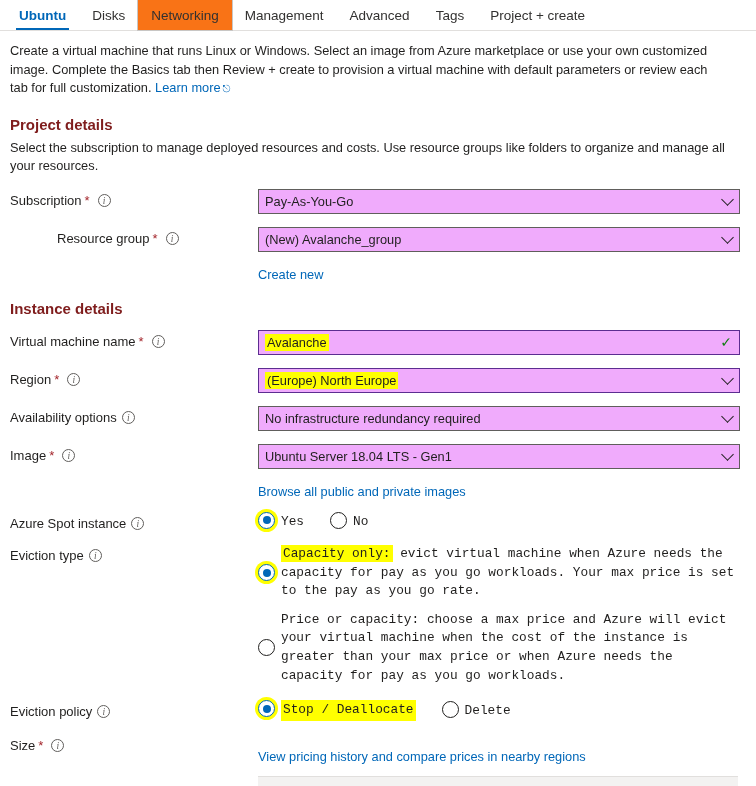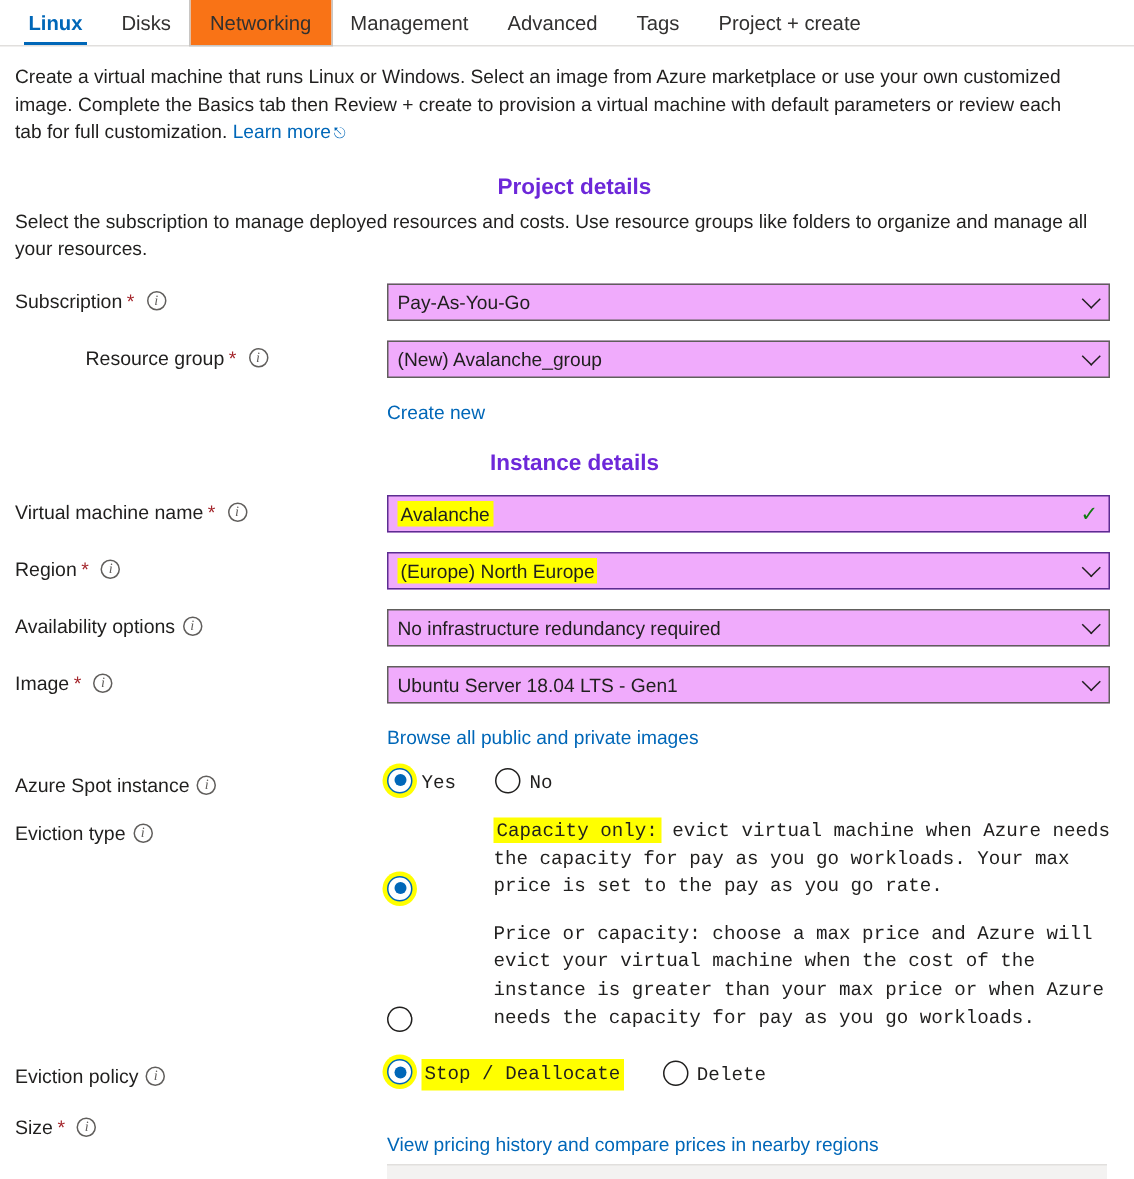--- a/index.html
+++ b/index.html
@@ -56,23 +56,22 @@
     color: #201f1e;
     max-width: 740px;
   }
   .link { color: #0067b8; text-decoration: none; cursor: pointer; }
   .ext-icon { font-size: 10px; margin-left: 2px; }
 
   
   .section-title {
     font-size: 15px;
     font-weight: bold;
-    color: #6d28d9;
+    color: #7f1d1d;
     margin: 18px 0 6px 10px;
-    text-align: center;
   }
   .section-desc {
     font-size: 12.8px;
     line-height: 1.45;
     margin: 0 16px 0 10px;
     max-width: 740px;
   }
 
   
   .row {
@@ -177,42 +176,42 @@
     left: 50%; top: 50%;
     width: 8px; height: 8px;
     margin: -4px 0 0 -4px;
     border-radius: 50%;
     background: #0067b8;
   }
   .rb.hlbox { box-shadow: 0 0 0 3px #ffff00; }
   .radio-label { line-height: 1.45; padding-top: 1px; }
   .radio-block { margin-bottom: 2px; }
   .radio-block + .radio-block { margin-top: 9px; }
-  .radio-block .radio { align-items: flex-end; gap: 48px; }
+  .radio-block .radio { align-items: center; }
   .radio-block .desc { display: inline; }
 
   
   .footer-bar {
     position: absolute;
     left: 258px;
     bottom: 0;
     width: 480px;
     height: 10px;
     background: #f3f2f1;
     border-top: 1px solid #e1dfdd;
   }
 </style>
 </head>
 <body>
 
 <div class="page">
 
   <div class="tabs">
     <div class="tab active">
-      <span>Linux</span>
+      <span>Ubuntu</span>
     </div>
     <div class="tab">
       <span>Disks</span>
     </div>
     <div class="tab focused">
       <span>Networking</span>
     </div>
     <div class="tab">
       <span>Management</span>
     </div>

